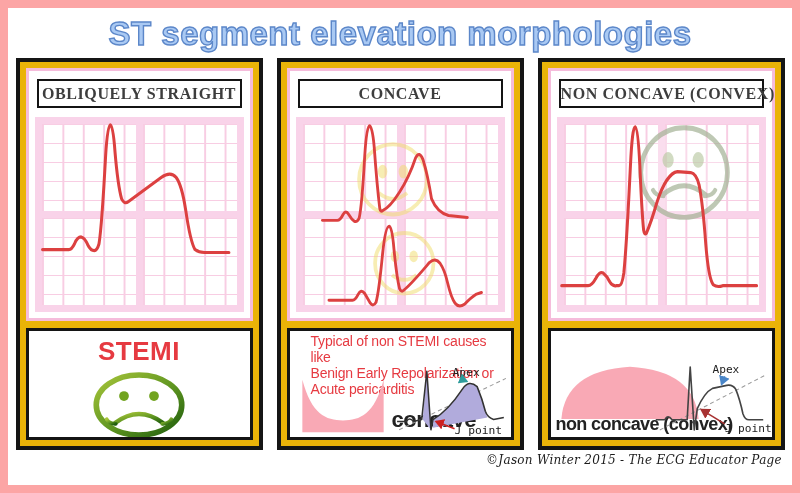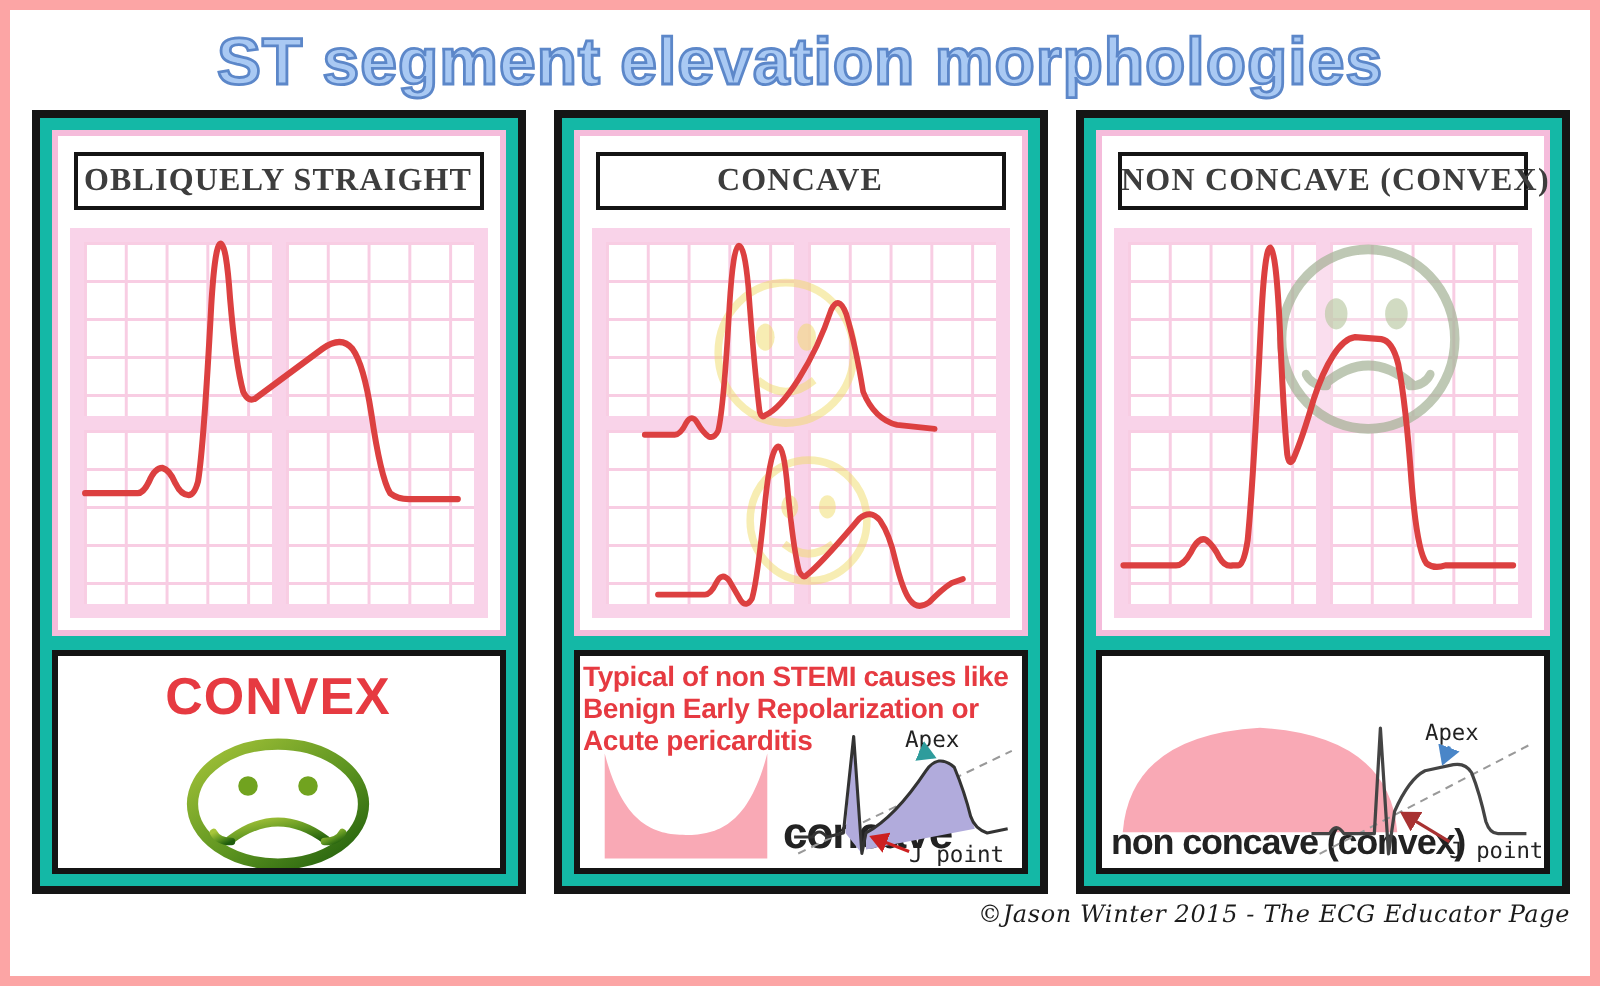--- a/index.html
+++ b/index.html
@@ -1,30 +1,30 @@
 <!DOCTYPE html>
 <html><head>
 <meta charset="utf-8">
 <style>
   html,body{margin:0;padding:0;}
   .frame{
     width:800px;height:493px;box-sizing:border-box;
-    background:#ffffff;border:5px solid #fca5a5;
+    background:#ffffff;border:8px solid #fca5a5;
     font-family:"Liberation Sans",sans-serif;
     position:relative;overflow:hidden;
   }
   .main-title{
     text-align:center;margin:7px 0 5px;
     font-size:33px;font-weight:bold;letter-spacing:.5px;
     color:#a9c9f3;-webkit-text-stroke:1.4px #5c87c9;
   }
   .panels{display:flex;justify-content:center;gap:14px;padding:0 6px;}
   .panel{
     width:247px;box-sizing:border-box;border:4px solid #151515;
-    background:#14b8a6;padding:6px;height:392px;
+    background:#eab308;padding:6px;height:392px;
     display:flex;flex-direction:column;
   }
   .pink-box{
     border:3px solid #f5bcdb;padding:6px;background:#fff;
   }
   .header-box{
     border:2px solid #141414;background:#fff;height:25px;line-height:25px;
     text-align:center;margin:2px 2px 9px;
     font-family:"Liberation Serif",serif;font-weight:bold;font-size:16px;
     letter-spacing:.6px;color:#3d3d3d;white-space:nowrap;
@@ -45,22 +45,22 @@
   .bottom-box{
     border:3px solid #141414;margin-top:7px;flex:1;
     position:relative;background:#fff;overflow:hidden;
   }
   .stemi-label{
     text-align:center;margin-top:5px;font-size:26px;font-weight:bold;
     color:#e63a41;letter-spacing:.5px;
   }
   .face-wrap{display:flex;justify-content:center;margin-top:2px;}
   .desc-text{
-    position:absolute;top:2px;left:2px;right:2px;
-    font-size:14px;line-height:16px;font-weight:bold;color:#e63a41;
+    position:absolute;top:2px;left:21px;right:2px;
+    font-size:14px;line-height:16px;font-weight:normal;color:#e63a41;
     letter-spacing:-0.2px;
   }
   .shape-svg-concave{position:absolute;left:7px;bottom:3px;}
   .concave-label{
     position:absolute;left:102px;bottom:4px;
     font-size:22px;font-weight:bold;color:#222;letter-spacing:-0.5px;
   }
   .mini-ecg{position:absolute;right:1px;bottom:1px;}
   .typical-title{
     text-align:center;margin-top:4px;font-size:22px;font-weight:bold;
@@ -98,21 +98,21 @@
             <div class="quad"></div>
           <svg class="overlay" viewBox="0 0 222 200" preserveAspectRatio="none">
             <path d="M8,136 L36,136 Q39,136 42,130 Q45,123 49,123 Q53,124 56,131 Q59,137 63,137
                      Q66,137 68,130 Q71,112 75,40 Q77,8 80,8 Q83,8 85,36 Q88,70 92,84
                      Q95,90 99,87 L134,62 Q144,55 150,62 Q156,70 160,95 Q165,128 170,136
                      Q174,139 180,139 L206,139" fill="none" stroke="#dc4040" stroke-width="3.2" stroke-linecap="round" stroke-linejoin="round"></path>
           </svg>
         </div>
       </div>
       <div class="bottom-box">
-        <div class="stemi-label">CONVEX</div>
+        <div class="stemi-label">STEMI</div>
         <div class="face-wrap">
           <svg width="116" height="72" viewBox="0 0 132 96">
             <defs>
               <linearGradient id="gface" x1="0" y1="0" x2="1" y2="1">
                 <stop offset="0" stop-color="#a7c53a"></stop>
                 <stop offset=".55" stop-color="#5d9420"></stop>
                 <stop offset="1" stop-color="#1e5c0c"></stop>
               </linearGradient>
             </defs>
             <ellipse cx="66" cy="48" rx="57" ry="40" fill="none" stroke="url(#gface)" stroke-width="7.5"></ellipse>

